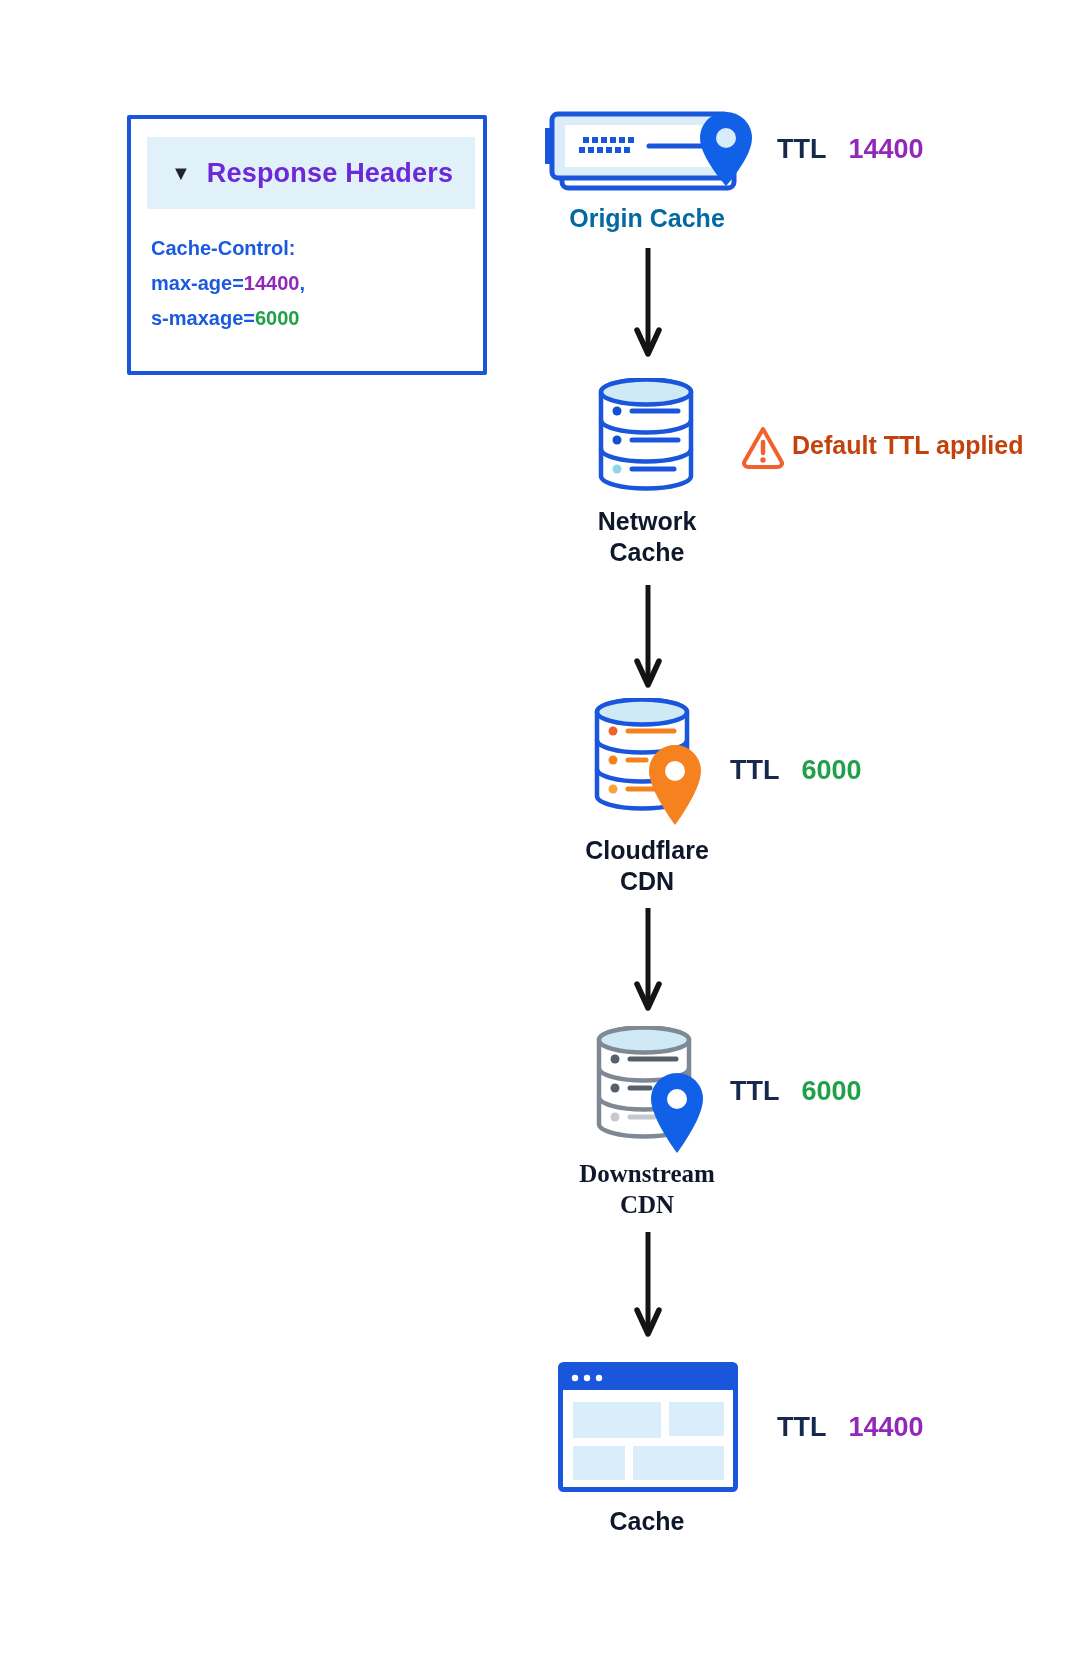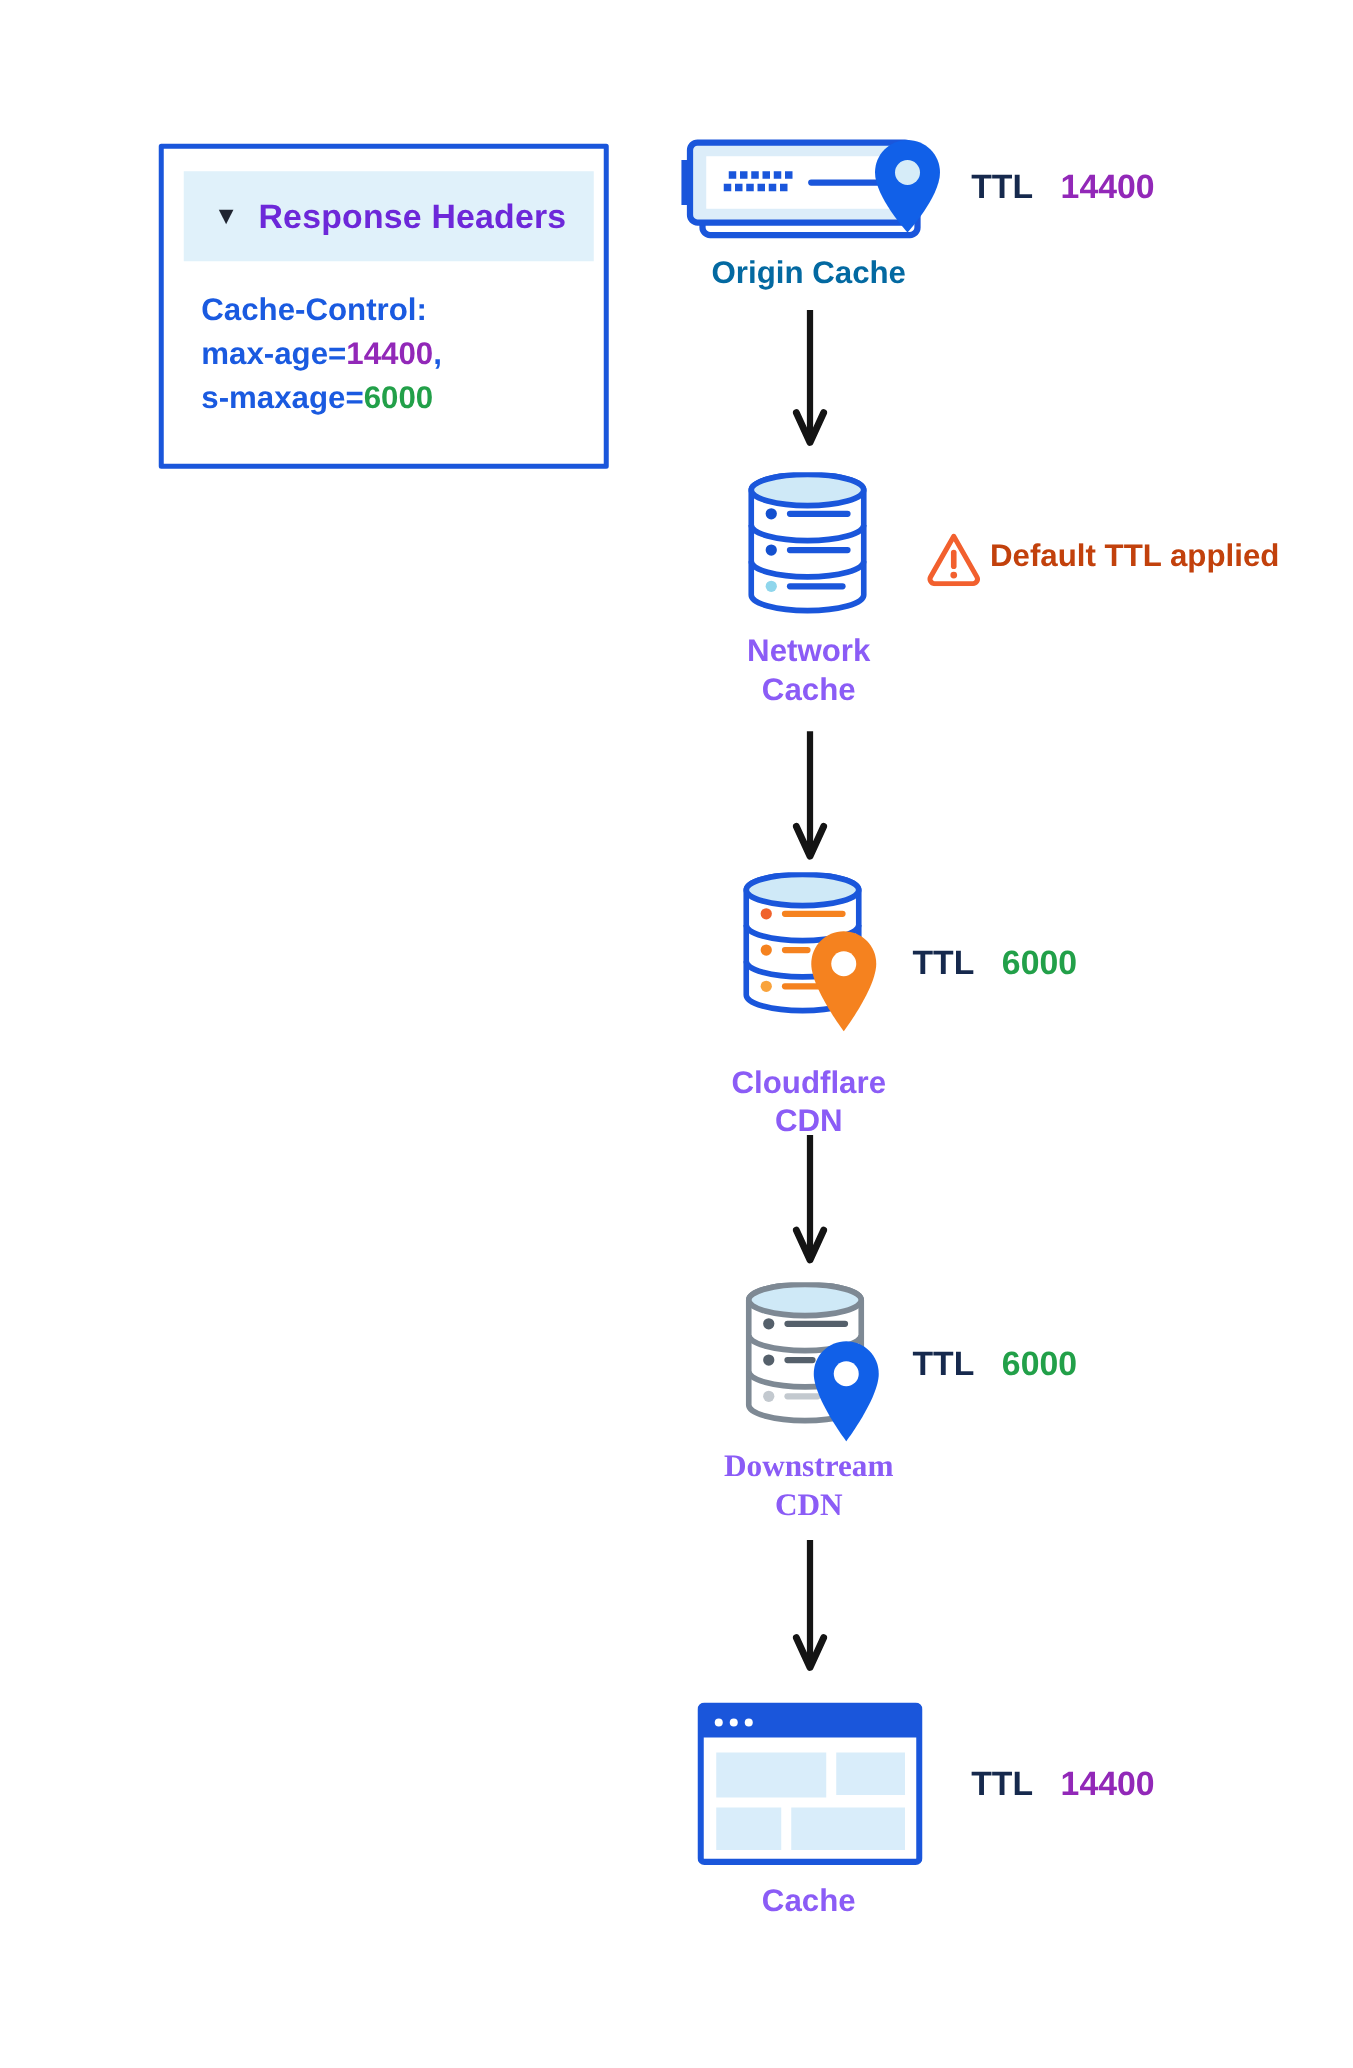--- a/index.html
+++ b/index.html
@@ -6,26 +6,26 @@
   html,body { background:#ffffff; }
   body { font-family:"Liberation Sans", sans-serif; }
   .canvas { position:relative; width:1082px; height:1654px; background:#fff; overflow:hidden; }
   .abs { position:absolute; }
 
   
   .panel { left:127px; top:115px; width:360px; height:260px; border:4px solid #1a56db; border-radius:2px; background:#fff; }
   .panel-band { position:absolute; left:16px; top:18px; width:328px; height:72px; background:#e0f1fa; display:flex; align-items:center; padding-left:24px; gap:16px; cursor:pointer; }
   .caret { font-size:20px; color:#1f2430; line-height:1; }
   .panel-title { font-size:27px; font-weight:700; color:#6d28d9; letter-spacing:0.2px; }
-  .panel-code { position:absolute; left:30px; top:112px; font-size:25px; font-weight:700; line-height:35px; color:#1a5ae0; }
+  .panel-code { position:absolute; left:20px; top:112px; font-size:20px; font-weight:700; line-height:35px; color:#1a5ae0; }
   .code-purple { color:#9228b8; }
   .code-green { color:#22a049; }
 
   
-  .node-label { width:300px; text-align:center; font-size:25px; font-weight:700; color:#8b5cf6; line-height:31px; }
+  .node-label { width:300px; text-align:center; font-size:25px; font-weight:700; color:#0f172a; line-height:31px; }
   .label-dark { color:#0369a1; }
 
   
   .ttl { font-size:27px; font-weight:700; color:#16294d; white-space:nowrap; }
   .ttl .key { margin-right:22px; }
   .ttl-purple { color:#9228b8; }
   .ttl-green { color:#22a049; }
 
   .warn-text { font-size:25px; font-weight:700; color:#c2410c; white-space:nowrap; }
 
@@ -127,21 +127,21 @@
     <line x1="34" y1="62" x2="52" y2="62" stroke="#f5821f" stroke-width="5" stroke-linecap="round"></line>
     <line x1="34" y1="91" x2="62" y2="91" stroke="#f5821f" stroke-width="5" stroke-linecap="round"></line>
     <g>
       <path d="M81 47c-14.4 0-26 11.6-26 26 0 19.5 26 54 26 54s26-34.5 26-54c0-14.4-11.6-26-26-26z" fill="#f5821f"></path>
       <circle cx="81" cy="73" r="10" fill="#ffffff"></circle>
     </g>
   </svg>
   <div class="abs ttl" style="left:730px; top:755px;">
     <span class="key">TTL</span><span class="ttl-green">6000</span>
   </div>
-  <div class="abs node-label" style="left:497px; top:835px;margin-top:16px;">
+  <div class="abs node-label" style="left:497px; top:835px;">
     <div>Cloudflare</div>
     <div>CDN</div>
   </div>
 
   <svg class="abs" style="left:634px; top:906px;" width="28" height="106" viewBox="0 0 28 106">
     <line x1="14" y1="2" x2="14" y2="98" stroke="#141414" stroke-width="5"></line>
     <polyline points="3,78 14,102 25,78" fill="none" stroke="#141414" stroke-width="5.5" stroke-linecap="round" stroke-linejoin="round"></polyline>
   </svg>
 
   <svg class="abs" style="left:596px; top:1026px;" width="112" height="132" viewBox="0 0 112 132">

